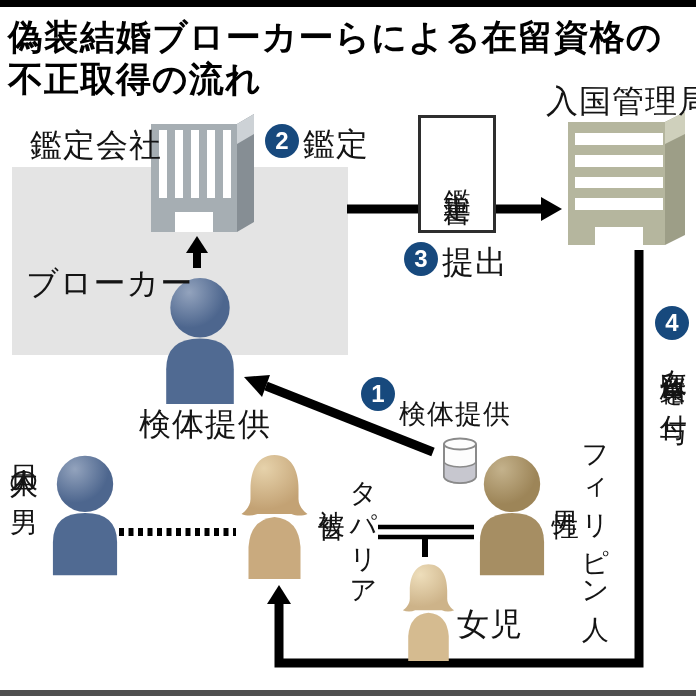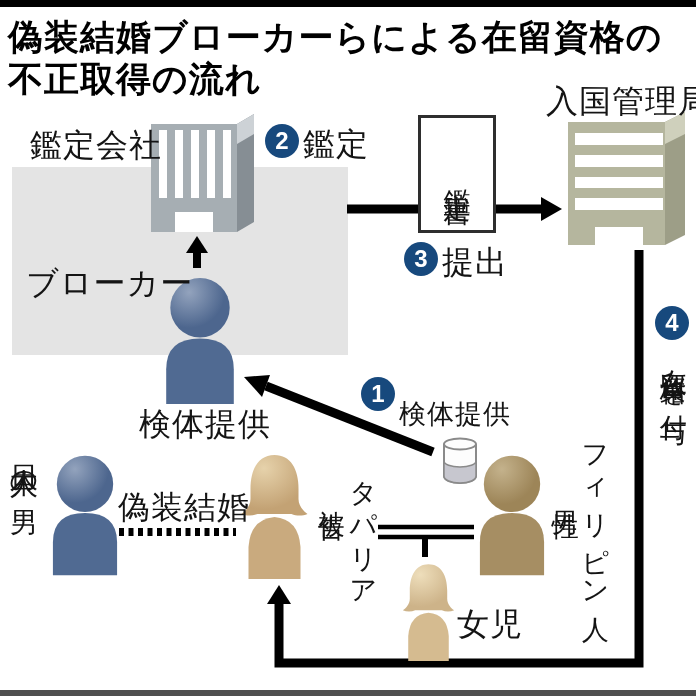--- a/index.html
+++ b/index.html
@@ -170,20 +170,19 @@
   <div class="label" style="left:442px;top:245px;">提出</div>
 
   <div class="step-circle" style="left:655px;top:306px;">4</div>
   <div class="vlabel" style="left:659px;top:348px;">在留資格を付与</div>
 
   <div class="label" style="left:30px;top:128px;">鑑定会社</div>
   <div class="label" style="left:26px;top:266px;">ブローカー</div>
   <div class="label" style="left:139px;top:407px;">検体提供</div>
   <div class="label" style="left:546px;top:84px;">入国管理局</div>
   <div class="vlabel" style="left:9px;top:443px;font-size:28px;">日本人の男</div>
-  <div class="label" style="left:118px;top:490px;">偽装結婚</div>
   <div class="vlabel" style="left:349px;top:461px;">タパリア</div>
   <div class="vlabel" style="left:317px;top:489px;">被告</div>
   <div class="vlabel" style="left:581px;top:427px;">フィリピン人</div>
   <div class="vlabel" style="left:551px;top:489px;">男性</div>
   <div class="label" style="left:457px;top:607px;">女児</div>
 
 </div>
 
 </body></html>

